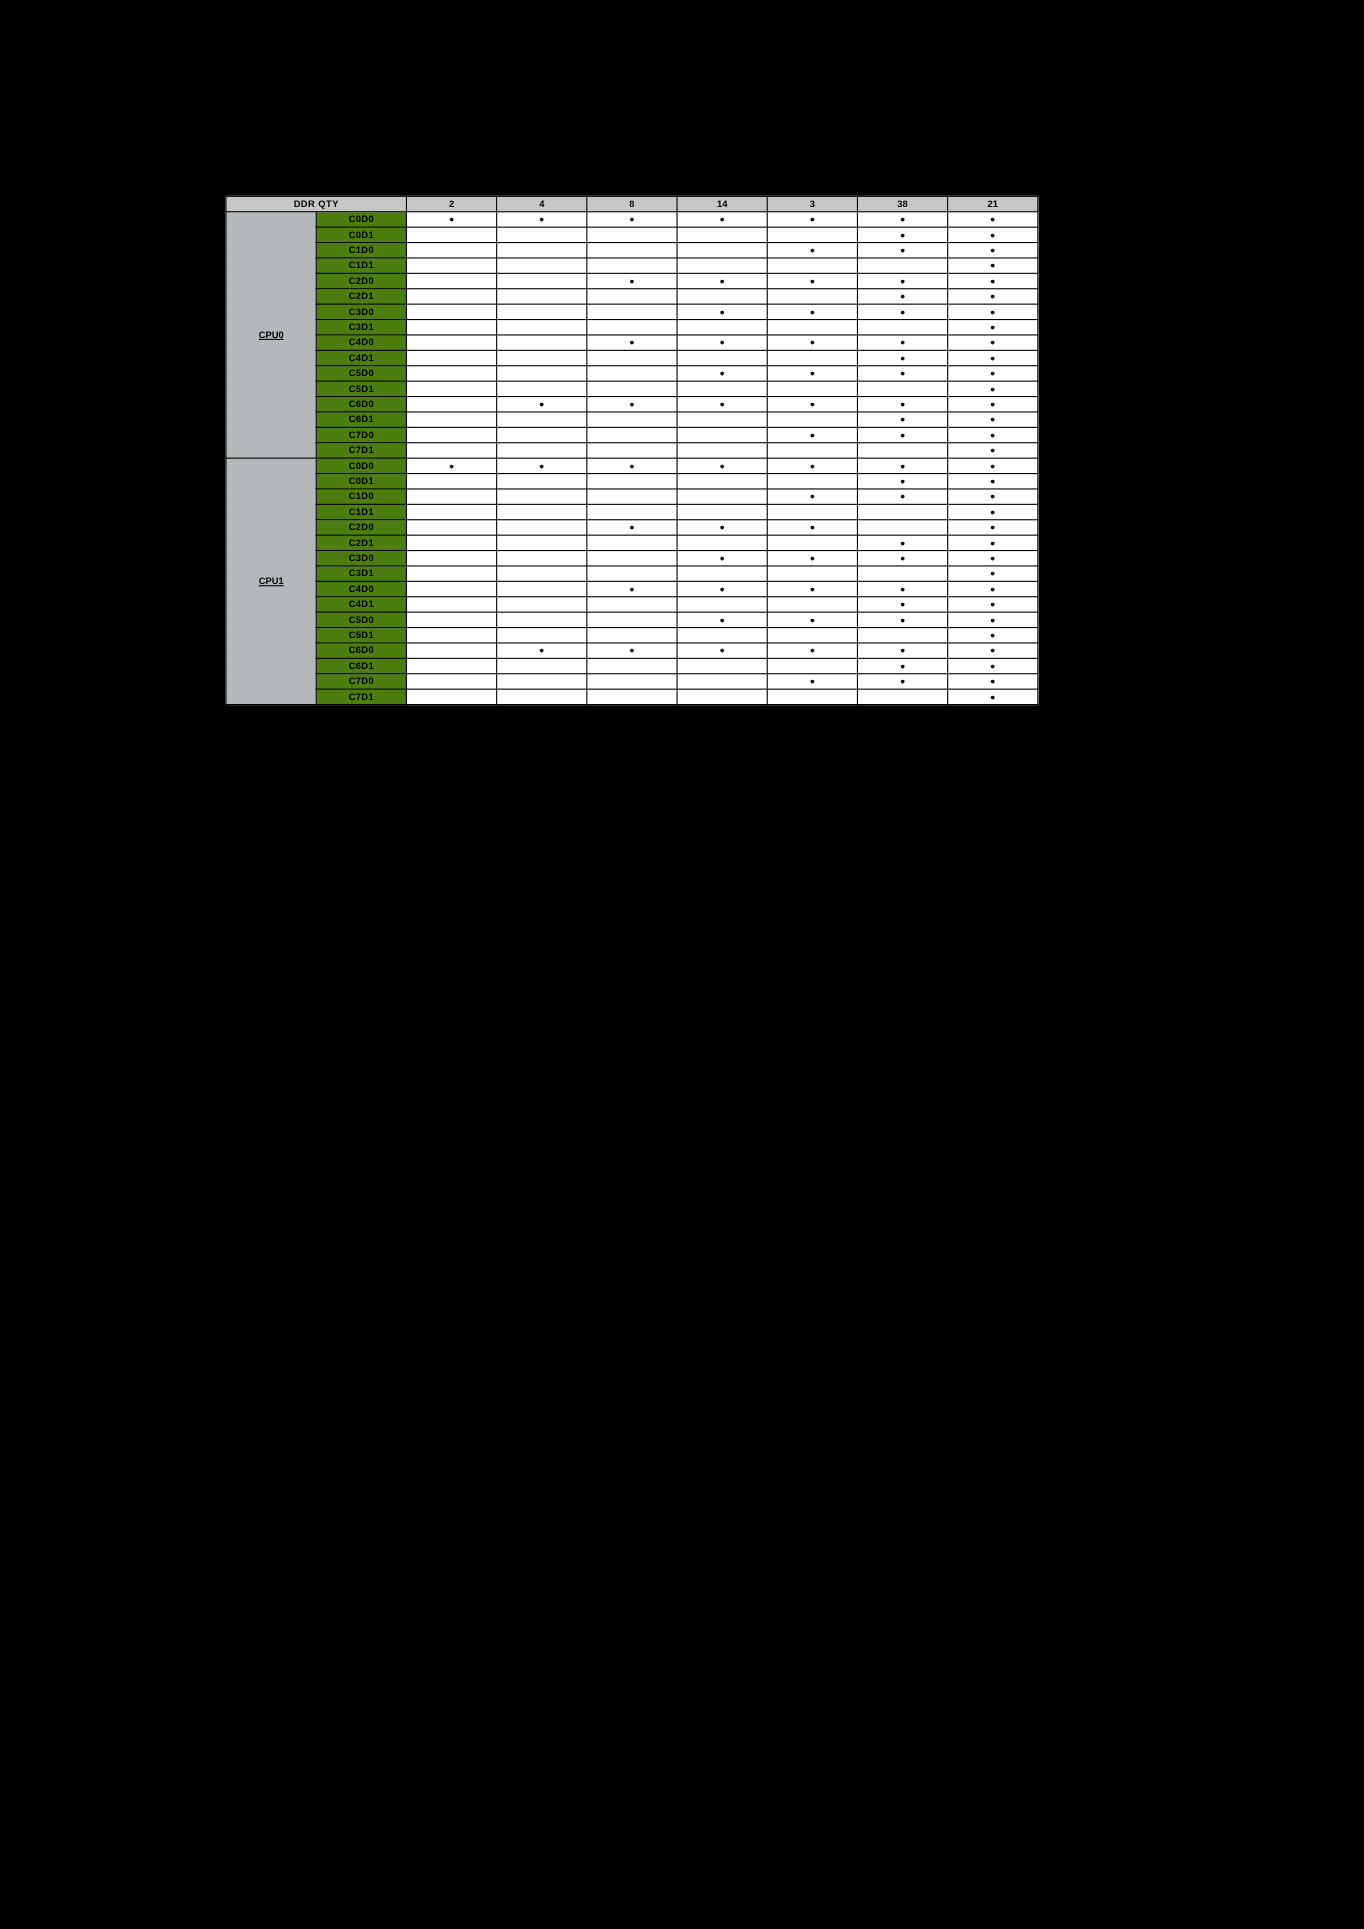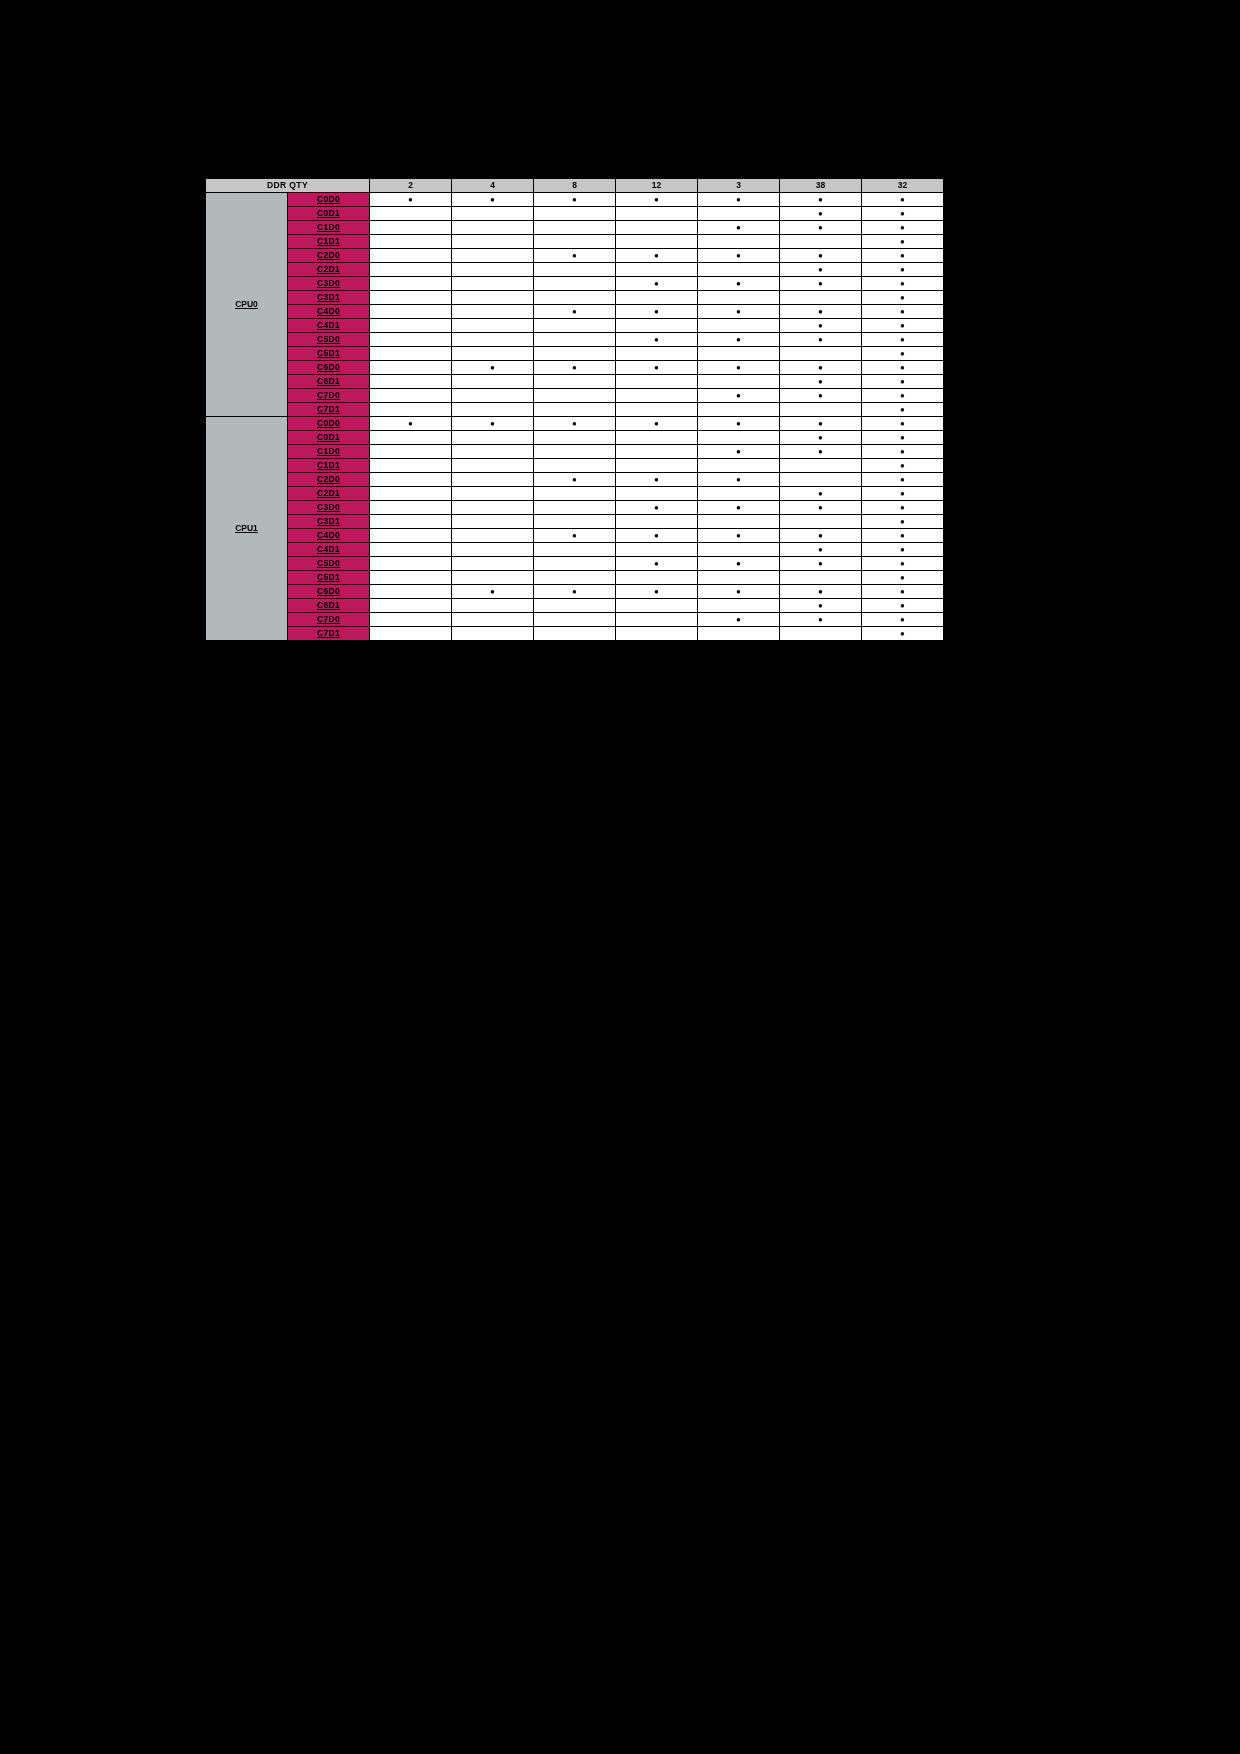--- a/index.html
+++ b/index.html
@@ -48,24 +48,23 @@
   col.c-cpu { width: 82px; }
   col.c-slot { width: 82px; }
   col.c-qty { width: 82px; }
   .cpu-cell {
     background: #b3b9ba;
     font-size: 11px;
     font-weight: bold;
     text-decoration: underline;
   }
   .slot-cell {
-    background: #be185d;
+    background: #4d7c0f;
     font-size: 8.5px;
     letter-spacing: 0.3px;
-    text-decoration: underline;
   }
   .qty-hdr {
     background: #c6c6c6;
     font-size: 9px;
   }
   .cell {
     background: #ffffff;
   }
   .dot::before {
     content: "\25CF";
@@ -96,24 +95,24 @@
           <col class="c-qty">
           <col class="c-qty">
           <col class="c-qty">
       </colgroup>
       <tbody id="table-body">
           <tr>
             <td class="ddr-qty-label" colspan="2">DDR QTY</td>
             <td class="qty-hdr">2</td>
             <td class="qty-hdr">4</td>
             <td class="qty-hdr">8</td>
-            <td class="qty-hdr">12</td>
+            <td class="qty-hdr">14</td>
             <td class="qty-hdr">3</td>
             <td class="qty-hdr">38</td>
-            <td class="qty-hdr">32</td>
+            <td class="qty-hdr">21</td>
           </tr>
           <tr>
             <td class="cpu-cell" rowspan="16">CPU0</td>
             <td class="slot-cell">C0D0</td>
             <td class="cell dot"></td>
             <td class="cell dot"></td>
             <td class="cell dot"></td>
             <td class="cell dot"></td>
             <td class="cell dot"></td>
             <td class="cell dot"></td>

